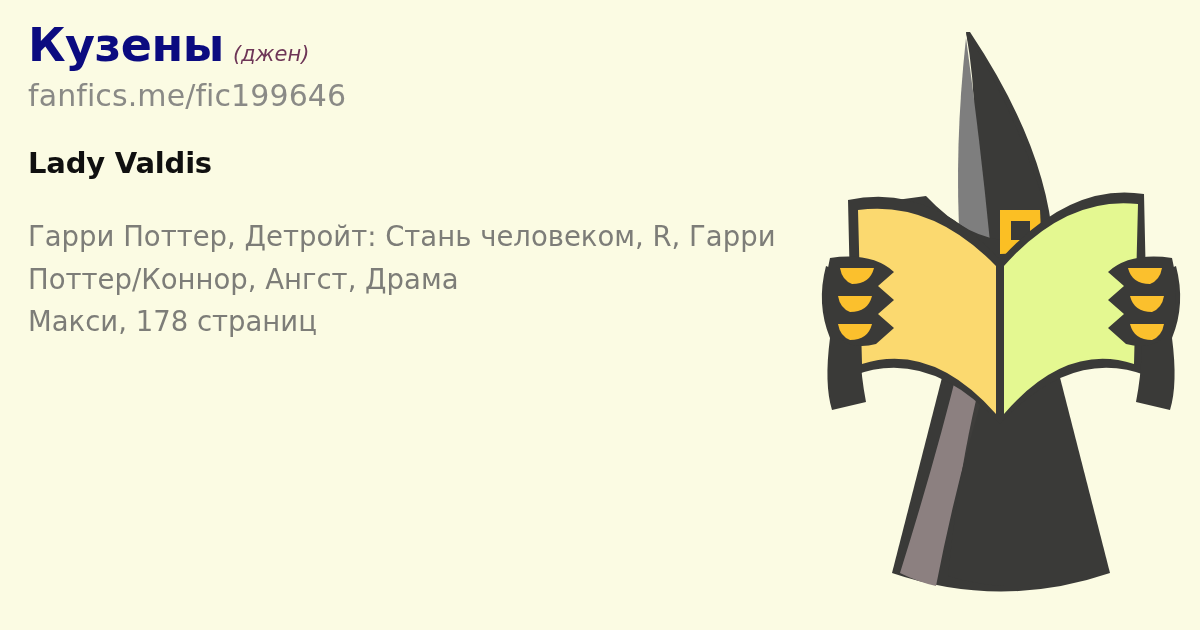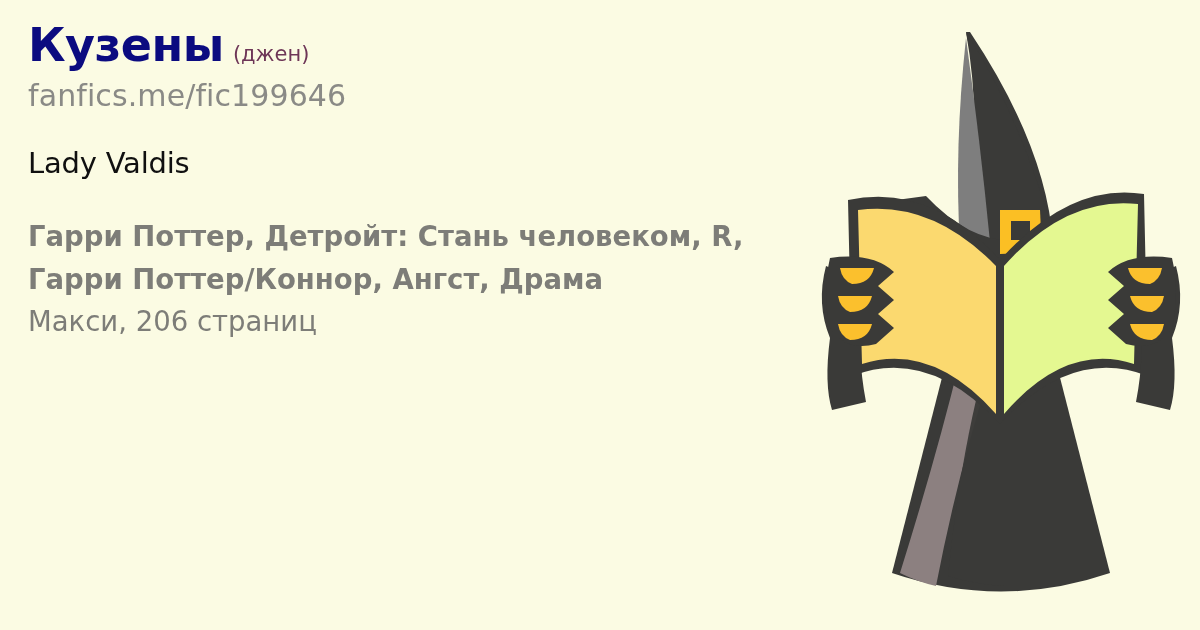--- a/index.html
+++ b/index.html
@@ -41,50 +41,50 @@
     font-size: 46px;
     font-weight: bold;
     color: #0B0B80;
     letter-spacing: -0.5px;
   }
 
   #fic-category {
     font-size: 21px;
     font-weight: normal;
     color: #6E3657;
+    font-style: italic;
   }
 
   #fic-url {
     margin-top: 13px;
     font-size: 30px;
     color: #8A8A86;
     line-height: 1.0;
     letter-spacing: 0.1px;
   }
 
   #author {
     margin-top: 38px;
     font-size: 29px;
-    font-weight: normal;
+    font-weight: bold;
     color: #101010;
     line-height: 1.0;
     letter-spacing: -0.2px;
   }
 
   #meta-block {
     margin-top: 37px;
     font-size: 27.5px;
     color: #7D7D78;
     line-height: 1.55;
     width: 790px;
   }
 
   #fic-tags {
     display: block;
-    font-weight: bold;
   }
 
   #fic-size {
     display: block;
   }
 
   #fic-status {
     display: block;
     color: #128712;
   }
@@ -114,21 +114,21 @@
       <span id="fic-title">Кузены</span>
       <span id="fic-category">(джен)</span>
     </div>
 
     <div id="fic-url">fanfics.me/fic199646</div>
 
     <div id="author">Lady Valdis</div>
 
     <div id="meta-block">
       <span id="fic-tags">Гарри Поттер, Детройт: Стань человеком, R, Гарри Поттер/Коннор, Ангст, Драма</span>
-      <span id="fic-size">Макси, 206 страниц</span>
+      <span id="fic-size">Макси, 178 страниц</span>
     </div>
 
   </div>
 
   <div id="illustration">
     <svg viewBox="0 0 386 580" xmlns="http://www.w3.org/2000/svg" aria-hidden="true">
 
       <g>
         <path d="M139 330 L247 330 L302 545 Q193 582 84 545 Z" fill="#3A3A38"></path>
 

